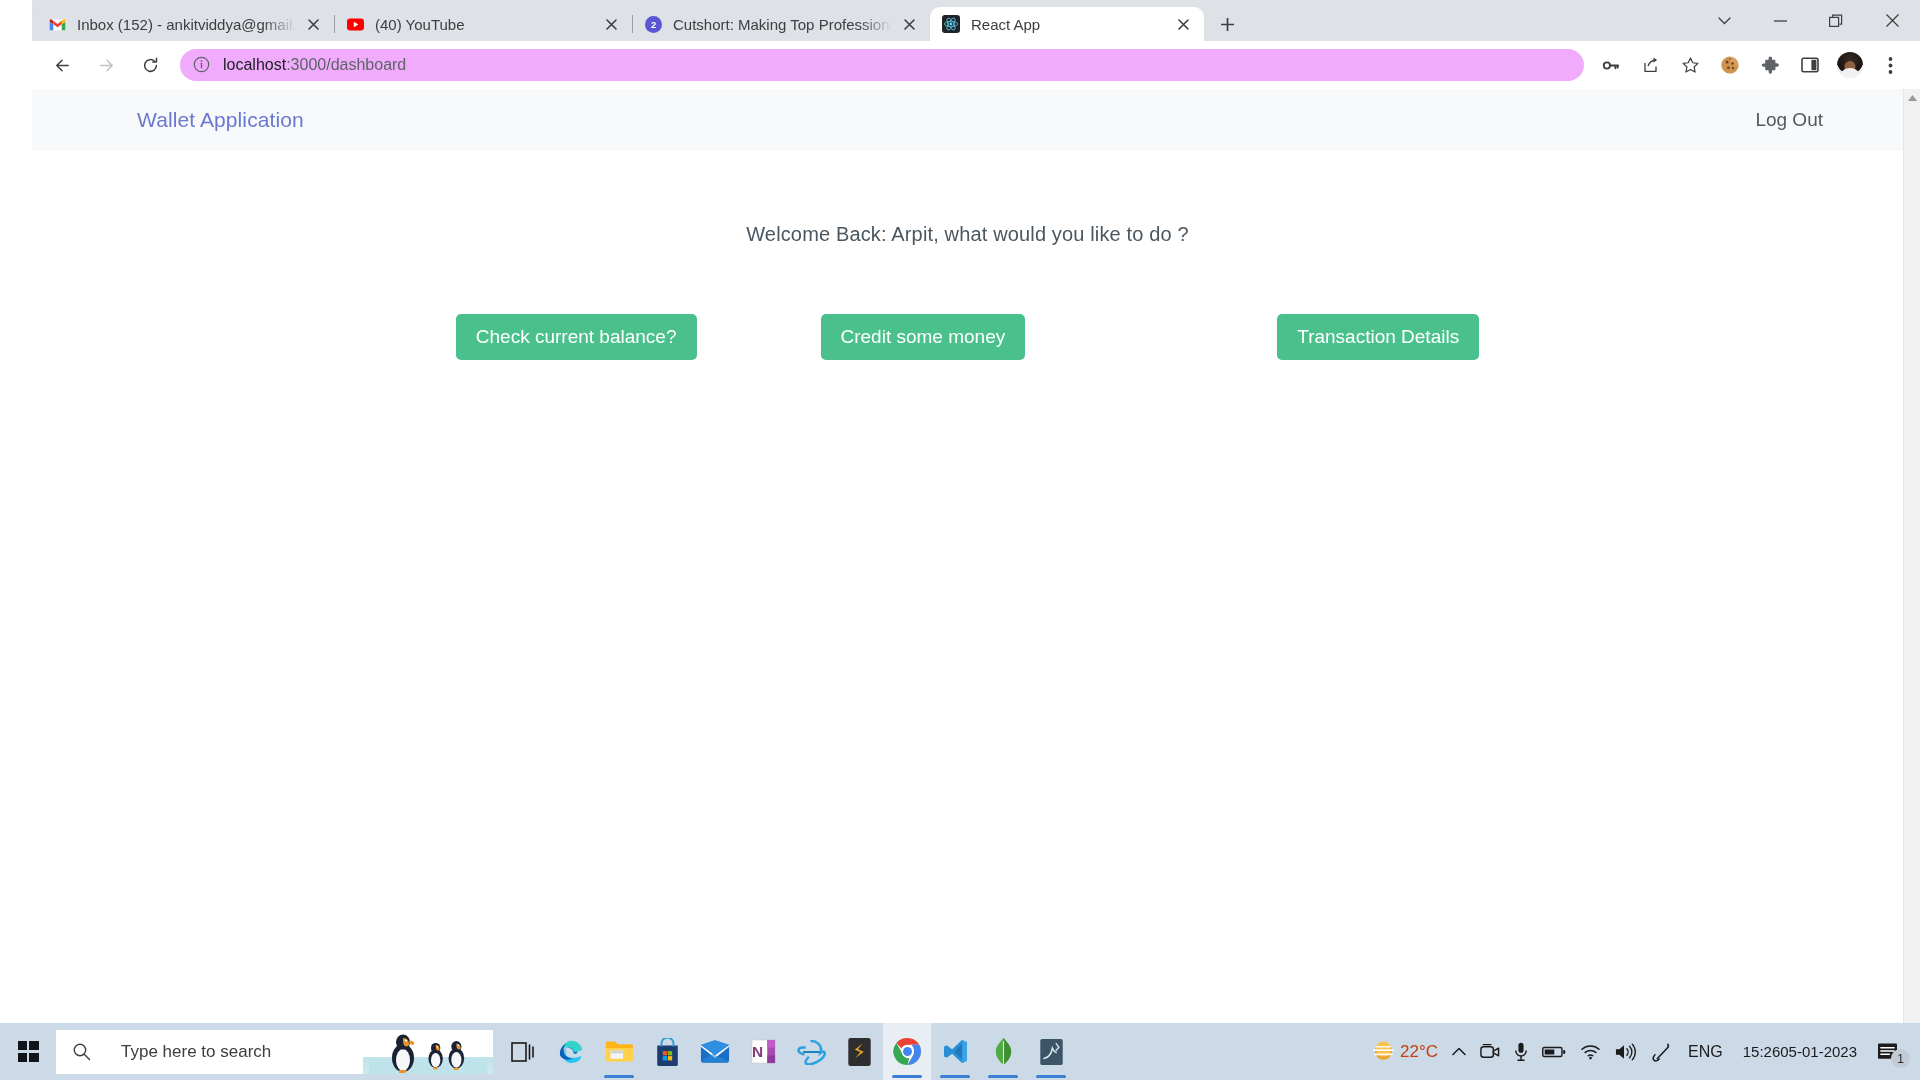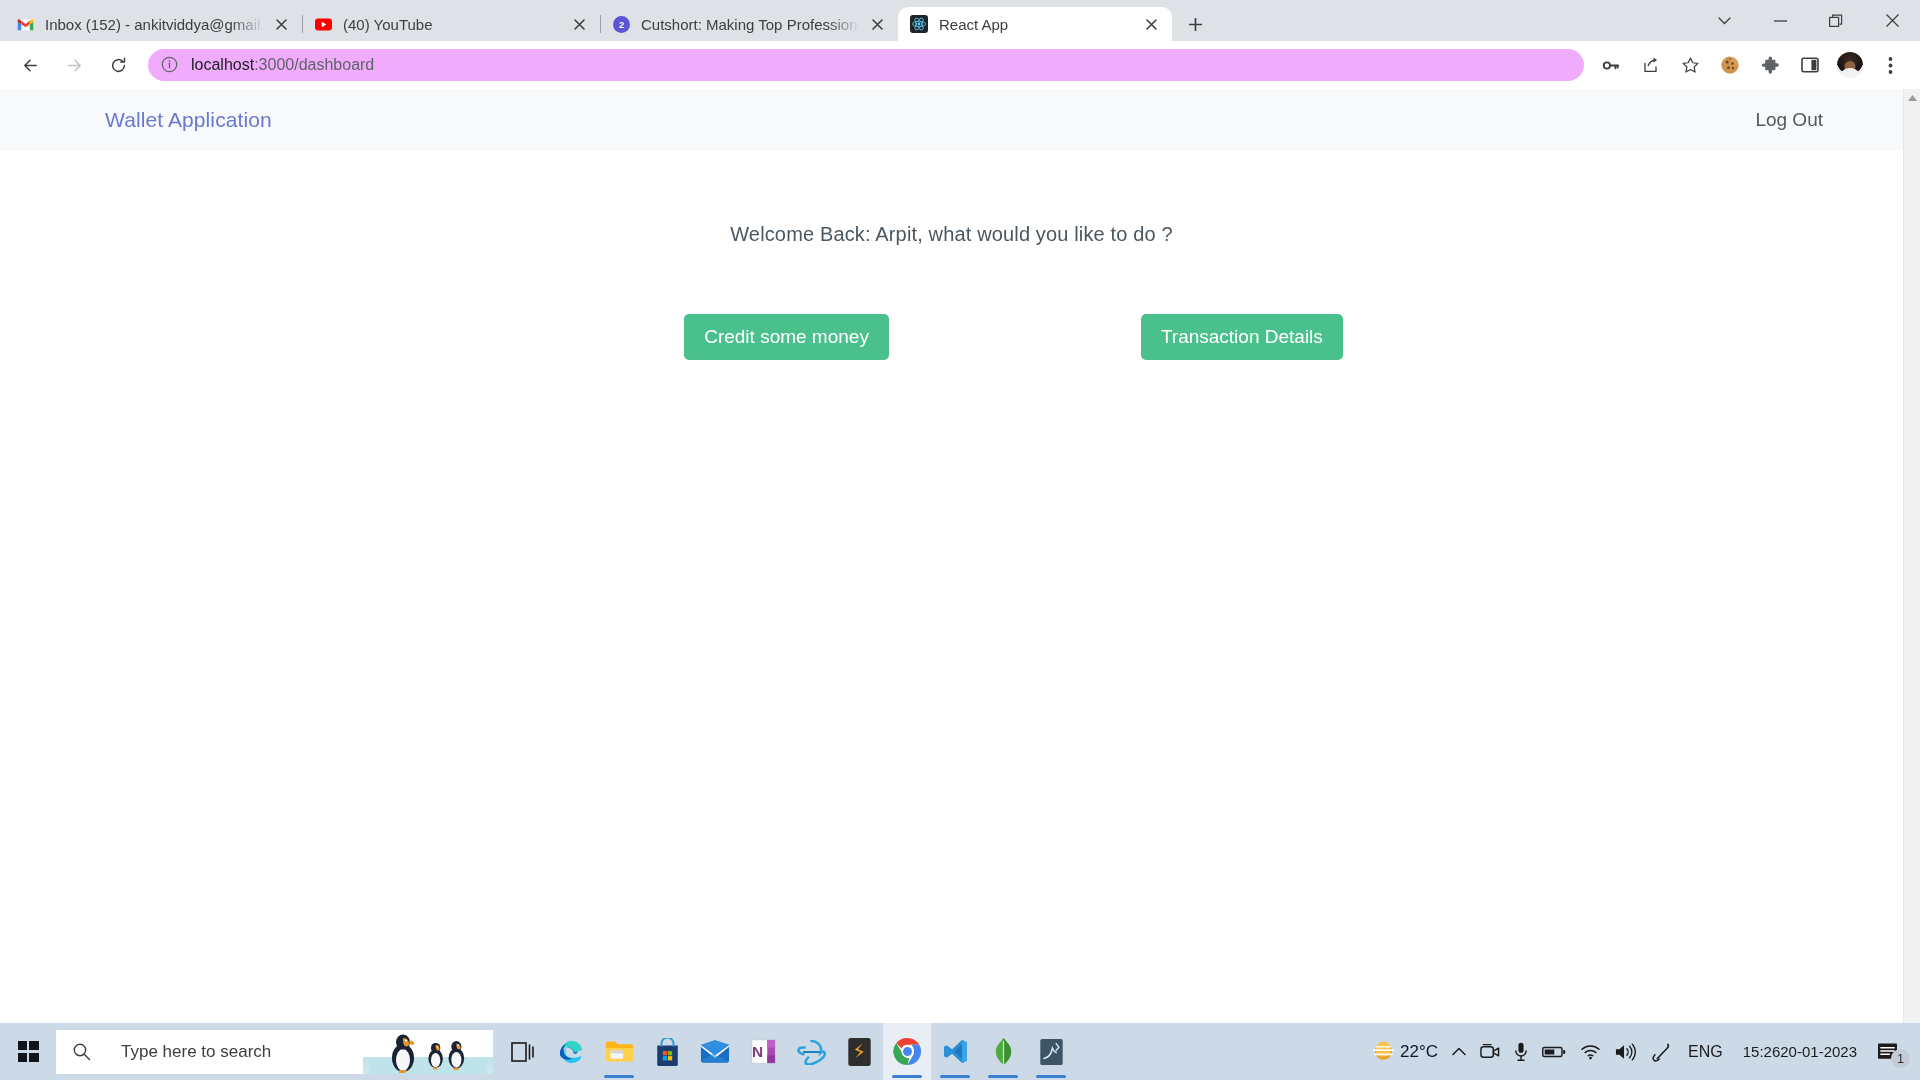--- a/index.html
+++ b/index.html
@@ -5,21 +5,21 @@
 <style>
   * { box-sizing: border-box; margin: 0; padding: 0; }
   html, body {
     width: 1920px; height: 1080px;
     overflow: hidden;
     font-family: "Liberation Sans", sans-serif;
     background: #ffffff;
   }
 
   
-  .browser { width: 1920px; height: 1056px; background: #ffffff; display: flex; flex-direction: column; }
+  .browser { width: 1920px; height: 1056px; background: #ffffff; display: flex; flex-direction: column; padding-left: 32px; }
 
   
   .tabstrip {
     height: 41px;
     background: #dee1e6;
     display: flex;
     align-items: flex-end;
     padding-left: 4px;
     position: relative;
     flex: none;
@@ -279,21 +279,21 @@
     display: flex;
     align-items: center;
     height: 57px;
     padding-right: 8px;
   }
   .tray-item {
     height: 57px;
     display: flex; align-items: center; justify-content: center;
     padding: 0 7px;
   }
-  .temp { font-size: 17px; color: #0f172a; margin-left: 2px; }
+  .temp { font-size: 17px; color: #c2410c; margin-left: 2px; }
   .lang { font-size: 16px; color: #1b1b1b; padding: 0 10px; }
   .clock {
     display: flex; flex-direction: row; align-items: center; justify-content: center;
     font-size: 15px; color: #1b1b1b; line-height: 19px;
     padding: 0 10px;
   }
   .notif { position: relative; padding: 0 14px 0 10px; }
   .notif .badge {
     position: absolute;
     right: 2px; bottom: 12px;
@@ -500,20 +500,21 @@
     <div class="page">
 
       <div class="appnav">
         <span class="brand">Wallet Application</span>
         <span class="logout">Log Out</span>
       </div>
 
       <div class="welcome">Welcome Back: Arpit, what would you like to do ?</div>
 
       <div class="btnrow">
+        <button class="wbtn">Check current balance?</button>
         <span class="spacer-a"></span>
         <button class="wbtn">Credit some money</button>
         <span class="spacer-b"></span>
         <span class="spacer-c"></span>
         <button class="wbtn">Transaction Details</button>
       </div>
     </div>
 
     <div class="scrollbar">
       <div class="sb-arrow">
@@ -752,21 +753,21 @@
       <svg width="20" height="20" viewBox="0 0 21 21">
         <path d="M17.6 2.3c1.2 1.2 1 2.6-.9 4.6L6.5 17.5" fill="none" stroke="#1b1b1b" stroke-width="1.6" stroke-linecap="round"></path>
         <path d="M4.2 13.4c-2 2-2.6 4.4-1 5.8 1.5 1.4 3.8.7 5.4-1.3" fill="none" stroke="#1b1b1b" stroke-width="1.6" stroke-linecap="round"></path>
       </svg>
     </div>
 
     <div class="lang">ENG</div>
 
     <div class="clock">
       <span>15:26</span>
-      <span>20-01-2023</span>
+      <span>05-01-2023</span>
     </div>
 
     <div class="tray-item notif">
       <svg width="21" height="19" viewBox="0 0 22 20">
         <rect x="1" y="1.5" width="20" height="16" rx="1" fill="#1b1b1b"></rect>
         <path d="M4 6h14M4 9.4h14M4 12.8h9" stroke="#ffffff" stroke-width="1.6" stroke-linecap="round"></path>
       </svg>
       <span class="badge">1</span>
     </div>
   </div>

